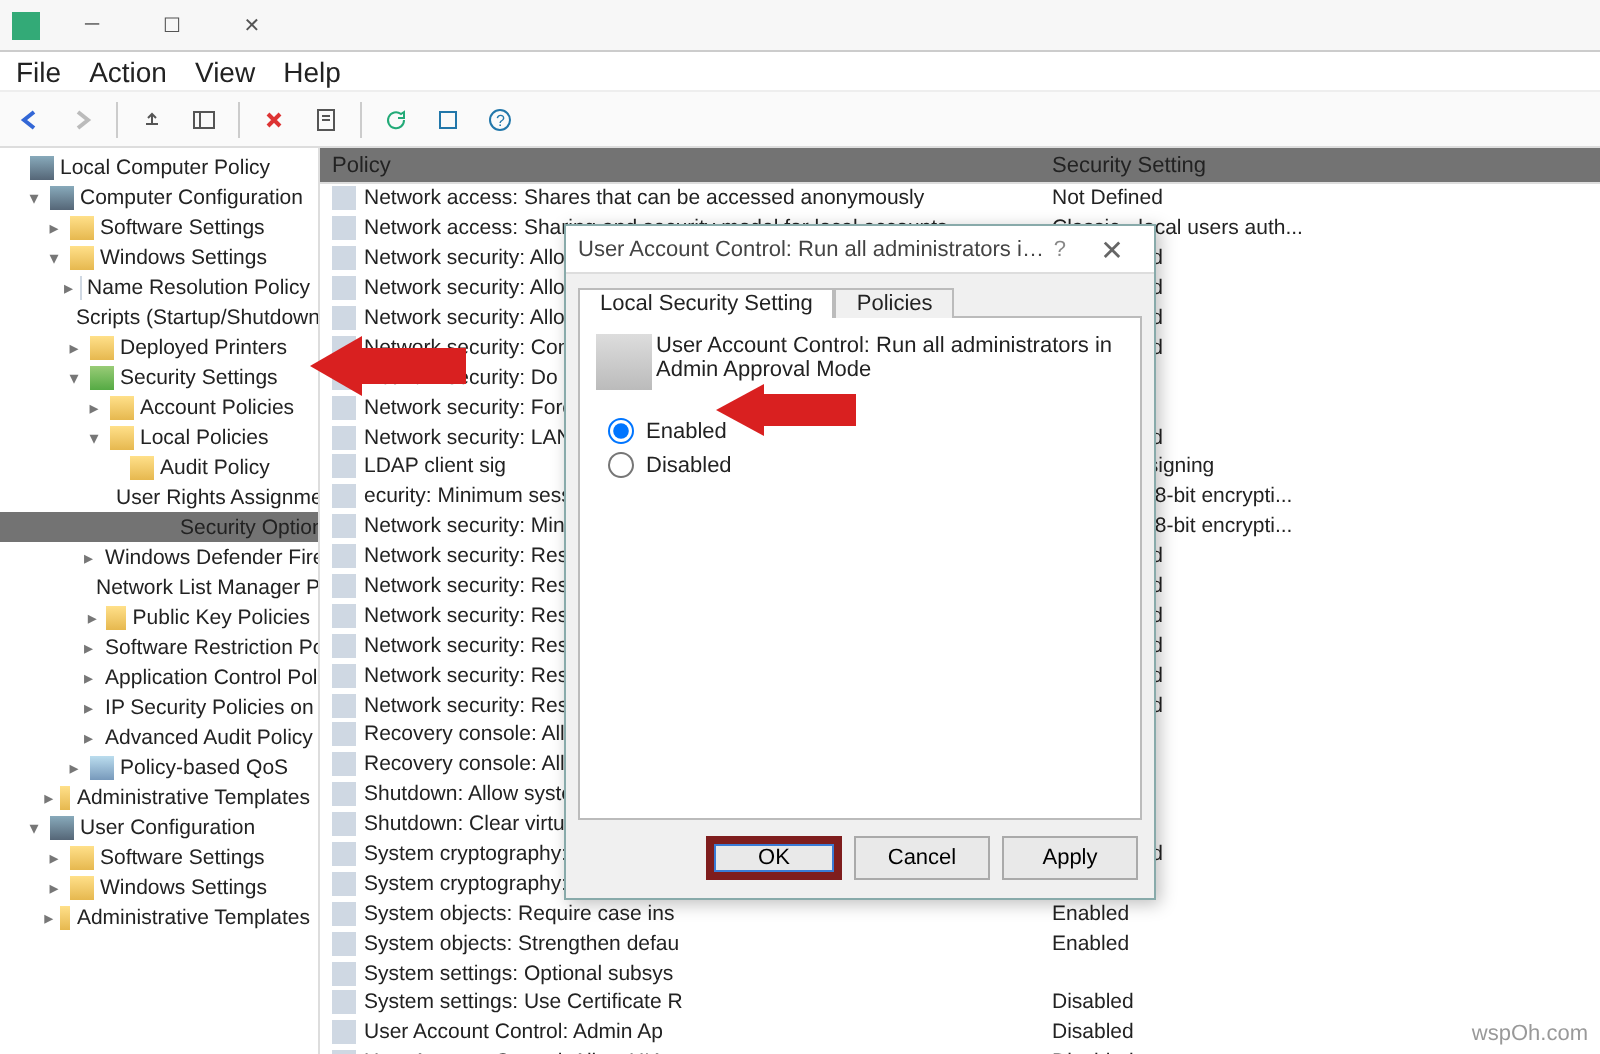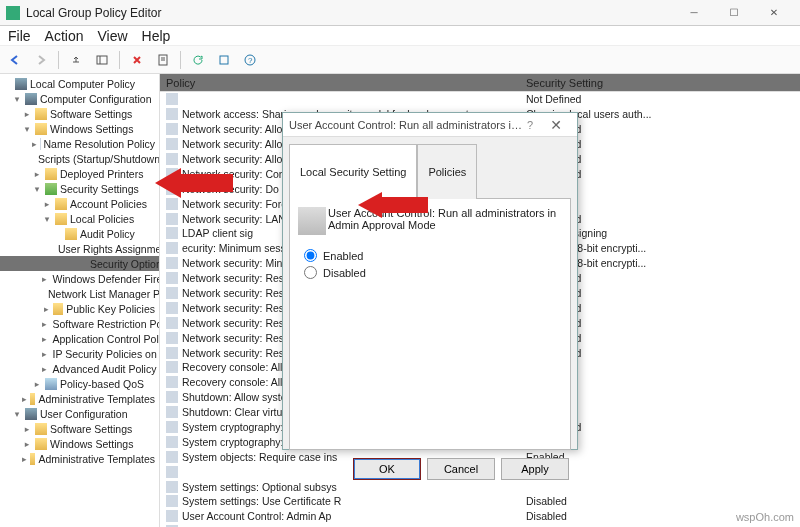--- a/index.html
+++ b/index.html
@@ -34,48 +34,47 @@
   .lrow .c1{width:360px; padding-left:6px; display:flex; align-items:center; overflow:hidden; white-space:nowrap;}
   .lrow .c1 .picn{width:12px;height:12px;background:#cfd8e3;margin-right:4px;flex:0 0 12px;}
   .lrow .c2{flex:1; padding-left:6px; white-space:nowrap;}
   
   .dialog{ position:absolute; left:282px; top:112px; width:296px; height:338px; background:#f0f0f0; border:1px solid #8aa; box-shadow:2px 2px 8px rgba(0,0,0,.25);}
   .dtitle{height:24px; background:#fff; display:flex; align-items:center; padding:0 6px; font-size:11px; color:#444; border-bottom:1px solid #ddd;}
   .dtitle .dt{flex:1; white-space:nowrap; overflow:hidden; text-overflow:ellipsis;}
   .dtitle .dq{color:#888; margin-right:8px;}
   .dtitle .dx{width:30px; text-align:center; font-size:14px; color:#666;}
   .tabs{ display:flex; padding:6px 6px 0 6px; gap:0;}
-  .tab{ padding:21px 10px; font-size:11px; background:#f0f0f0; border:1px solid #bbb; border-bottom:none; position:relative; top:1px;}
+  .tab{ padding:1px 10px; font-size:11px; background:#f0f0f0; border:1px solid #bbb; border-bottom:none; position:relative; top:1px;}
   .tab.active{background:#fff;}
   .tabpage{ margin:0 6px; background:#fff; border:1px solid #bbb; height:252px; padding:8px;}
   .dlgrow{display:flex; align-items:flex-start; gap:2px; margin-bottom:14px;}
   .dlgicn{width:28px;height:28px;background:linear-gradient(#ddd,#bbb);flex:0 0 28px;}
   .radio{display:flex; align-items:center; gap:6px; font-size:11px; margin:4px 0 4px 6px;}
   .radio input{margin:0;}
   .dbtns{ display:flex; justify-content:flex-end; gap:6px; padding:8px;}
   .dbtn{ width:68px; height:22px; font-size:11px; background:#e9e9e9; border:1px solid #aaa;}
-  .dbtn.def{border:1px solid #7f1d1d; box-shadow:0 0 0 1px #3a7bd5 inset;}
+  .dbtn.def{border:4px solid #7f1d1d; box-shadow:0 0 0 1px #3a7bd5 inset;}
   
   .arrow{position:absolute; pointer-events:none;}
   .arrow .shaft{position:absolute; background:#d92020;}
   .arrow .head{position:absolute; width:0;height:0;}
   .arrow1{left:155px; top:168px; width:80px; height:30px;}
   .arrow1 .shaft{left:24px; top:6px; width:54px; height:18px;}
   .arrow1 .head{left:0; top:0; border-right:26px solid #d92020; border-top:15px solid transparent; border-bottom:15px solid transparent;}
   .arrow2{left:358px; top:192px; width:70px; height:26px;}
   .arrow2 .shaft{left:22px; top:5px; width:48px; height:16px;}
   .arrow2 .head{left:0; top:0; border-right:24px solid #d92020; border-top:13px solid transparent; border-bottom:13px solid transparent;}
   .watermark{position:absolute; right:6px; bottom:4px; font-size:11px; color:#999;}
 </style>
 </head>
 <body>
 
 <div class="titlebar">
   <span class="icon"></span>
-  <span class="title">Local Group Policy Editor</span>
   <div class="winbtns">
     <div class="winbtn">─</div>
     <div class="winbtn">☐</div>
     <div class="winbtn">✕</div>
   </div>
 </div>
 
 <div class="menubar">
   <span>File</span>
   <span>Action</span>
@@ -273,20 +272,21 @@
     </div>
   <div class="list">
     <div class="lh">
       <div class="c1">Policy</div>
       <div class="c2">Security Setting</div>
     </div>
     <div id="rows">
         <div class="lrow">
           <div class="c1">
             <span class="picn"></span>
+            <span>Network access: Shares that can be accessed anonymously</span>
           </div>
           <div class="c2">Not Defined</div>
         </div>
         <div class="lrow">
           <div class="c1">
             <span class="picn"></span>
             <span>Network access: Sharing and security model for local accounts</span>
           </div>
           <div class="c2">Classic - local users auth...</div>
         </div>
@@ -447,20 +447,21 @@
         <div class="lrow">
           <div class="c1">
             <span class="picn"></span>
             <span>System objects: Require case ins</span>
           </div>
           <div class="c2">Enabled</div>
         </div>
         <div class="lrow">
           <div class="c1">
             <span class="picn"></span>
+            <span>System objects: Strengthen defau</span>
           </div>
           <div class="c2">Enabled</div>
         </div>
         <div class="lrow">
           <div class="c1">
             <span class="picn"></span>
             <span>System settings: Optional subsys</span>
           </div>
           <div class="c2"></div>
         </div>

